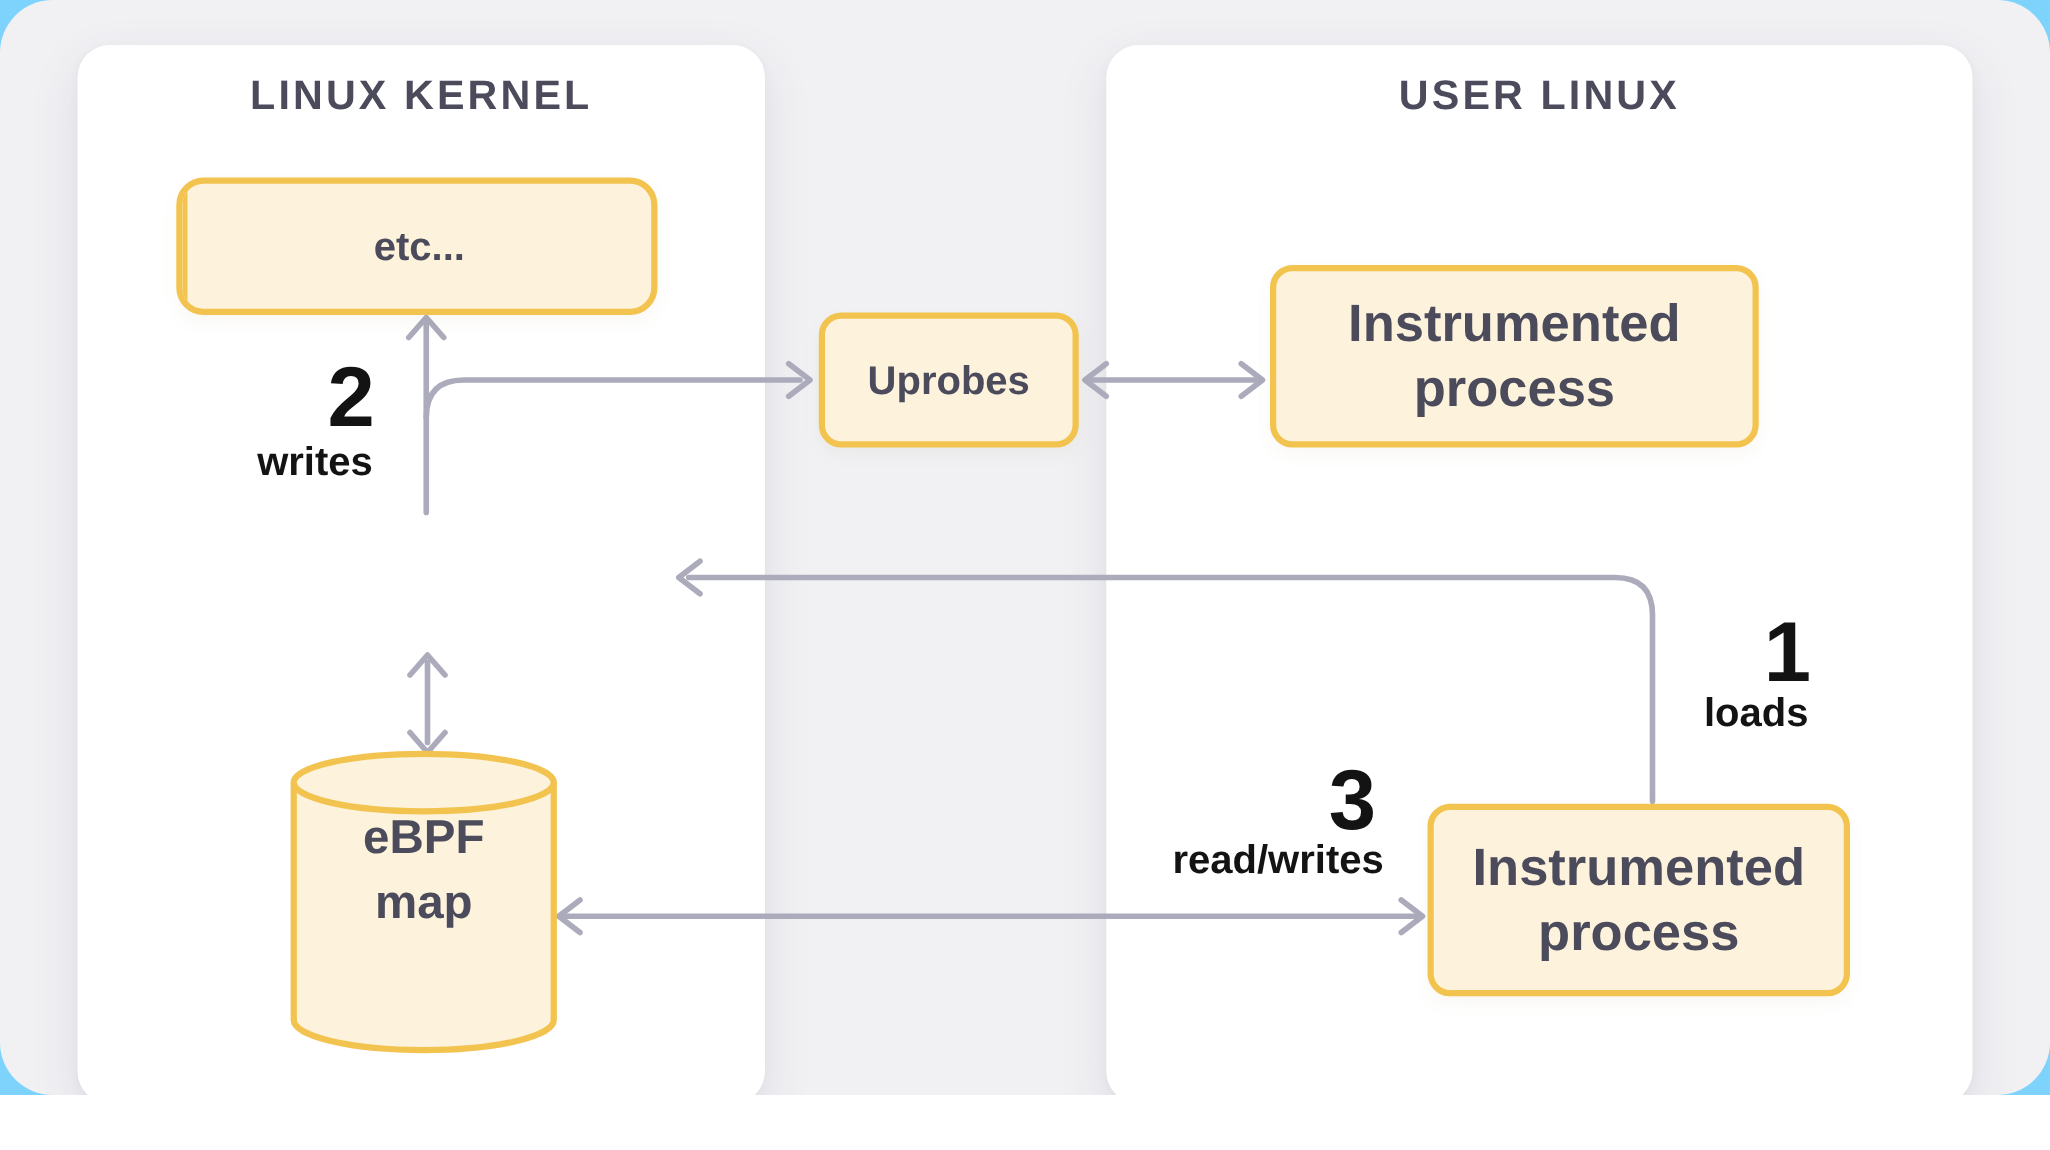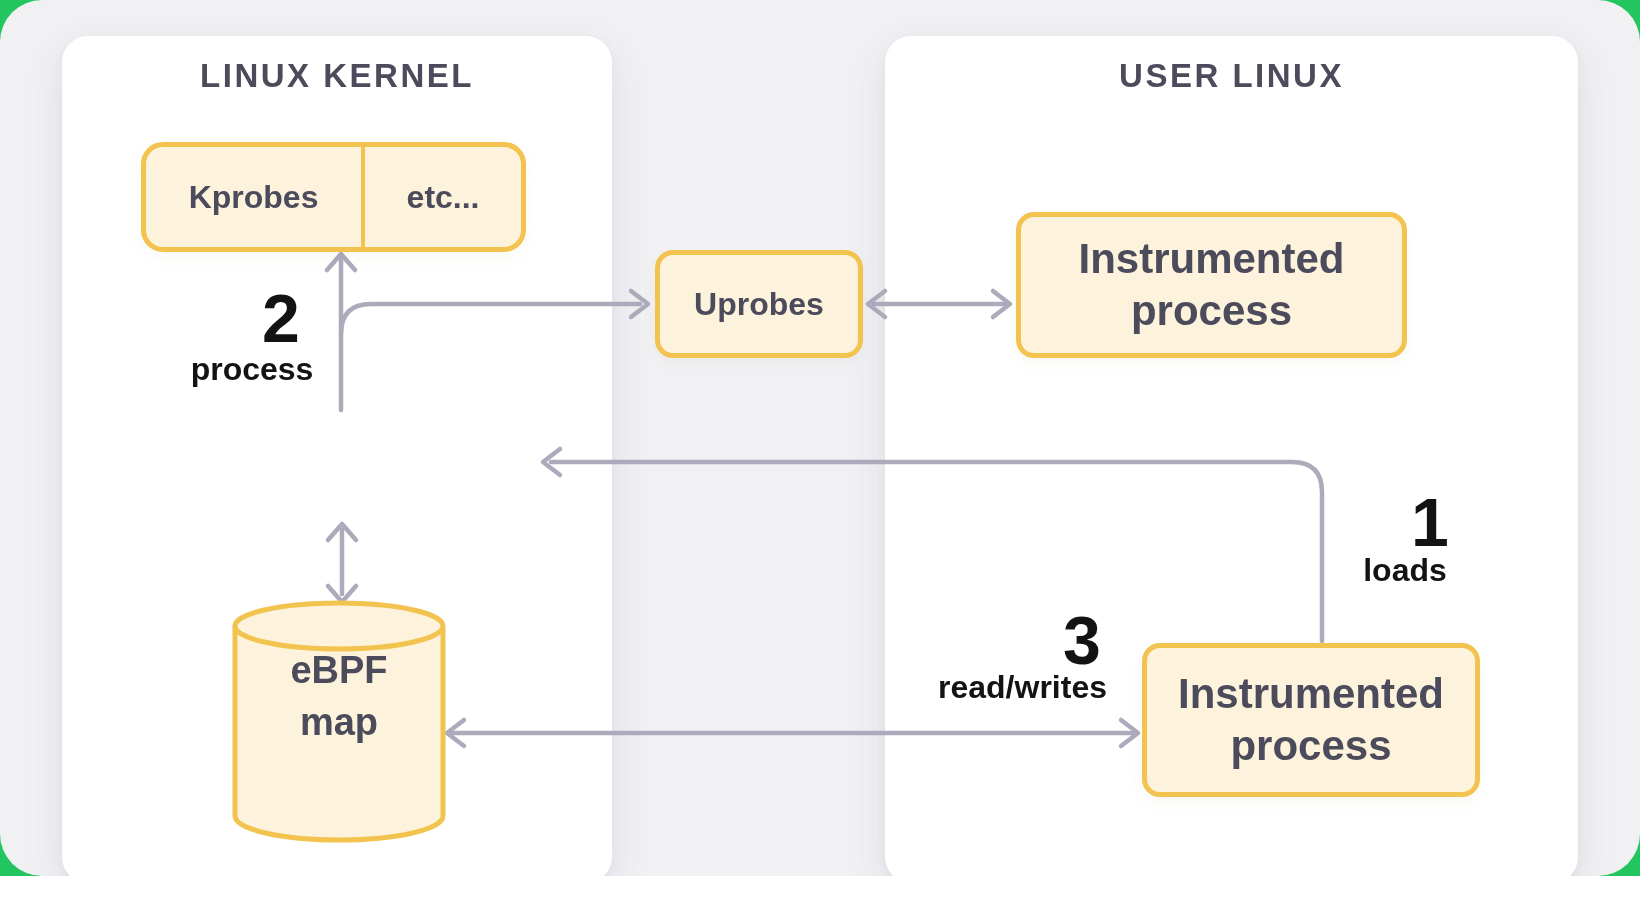--- a/index.html
+++ b/index.html
@@ -7,21 +7,21 @@
     --panel:#FFFFFF;
     --node-fill:#FDF3DD;
     --node-border:#F3C34F;
     --arrow:#ABABBC;
     --text-dark:#4B4B5C;
     --text-black:#131313;
   }
   *{box-sizing:border-box;}
   html,body{margin:0;padding:0;background:#FFFFFF;}
   body{font-family:"Liberation Sans","DejaVu Sans",sans-serif;}
-  .stage{position:relative;width:1640px;height:876px;background:#22c55e;overflow:hidden;}
+  .stage{position:relative;width:1640px;height:876px;background:#7dd3fc;overflow:hidden;}
   .canvas{position:absolute;inset:0;border-radius:42px;background:var(--background);}
   .panel{position:absolute;background:var(--panel);border-radius:26px;
          box-shadow:0 2px 8px rgba(70,70,95,.05),0 14px 40px rgba(70,70,95,.10);z-index:1;}
   .panel-kernel{left:62px;top:36px;width:550px;height:847px;}
   .panel-user{left:885px;top:36px;width:693px;height:847px;}
   .panel-title{position:absolute;top:57px;left:0;right:0;text-align:center;
                font-size:33px;font-weight:700;letter-spacing:2.5px;color:var(--text-dark);z-index:3;}
   .panel-title.kernel{left:62px;width:550px;}
   .panel-title.user{left:885px;width:693px;}
 
@@ -90,29 +90,28 @@
 
     <path class="connector" d="M452,733 L1133,733"></path>
     <path class="connector" d="M464,720 L447,733 L464,746"></path>
     <path class="connector" d="M1121,720 L1138,733 L1121,746"></path>
 
     <path class="cyl" d="M235,626 L235,816 A104,24 0 0 0 443,816 L443,626"></path>
     <ellipse class="cyl" cx="339" cy="626" rx="104" ry="23"></ellipse>
   </svg>
 
   <div class="node probe-row">
-    <div class="probe-cell c1">Kprobes</div>
     <div class="probe-cell c3">etc...</div>
   </div>
 
   <div class="node node-uprobes">Uprobes</div>
   <div class="node node-proc-top">Instrumented process</div>
   <div class="node node-proc-bottom">Instrumented process</div>
 
   <div class="cyl-label">eBPF map</div>
 
   <div class="step-num step1-num">1</div>
   <div class="step-word step1-word">loads</div>
   <div class="step-num step2-num">2</div>
-  <div class="step-word step2-word">process</div>
+  <div class="step-word step2-word">writes</div>
   <div class="step-num step3-num">3</div>
   <div class="step-word step3-word">read/writes</div>
 </div>
 
 </body></html>

